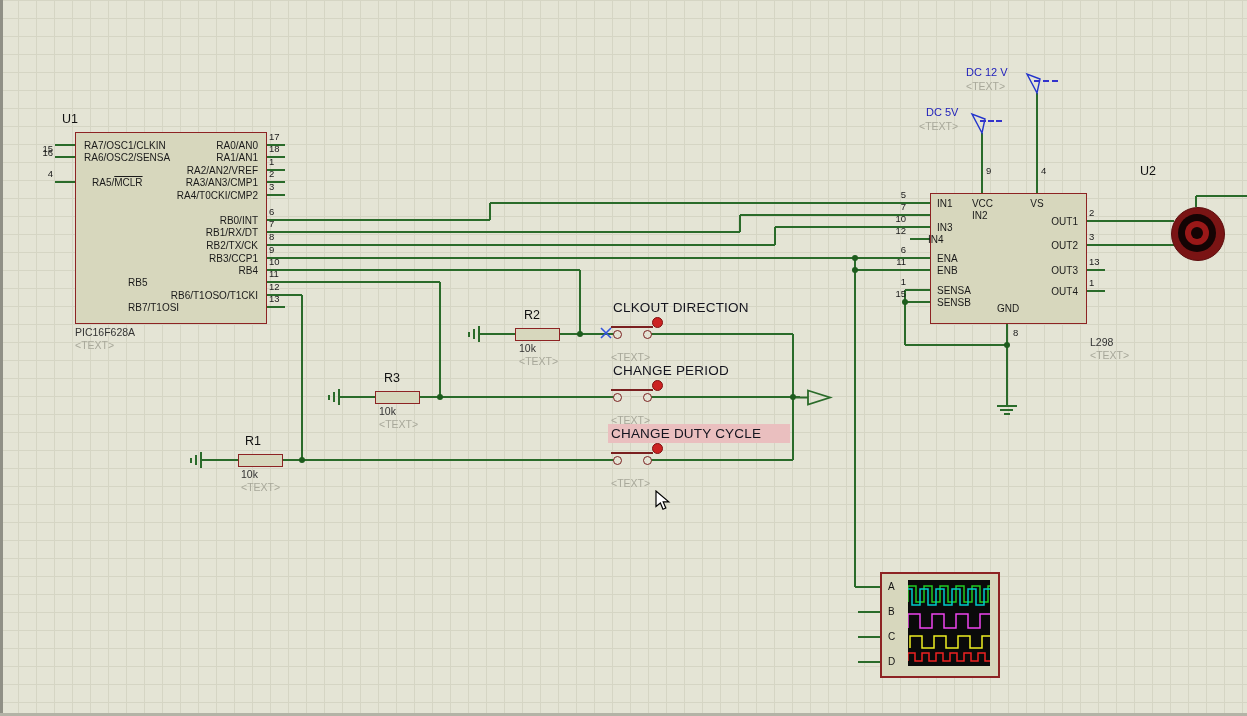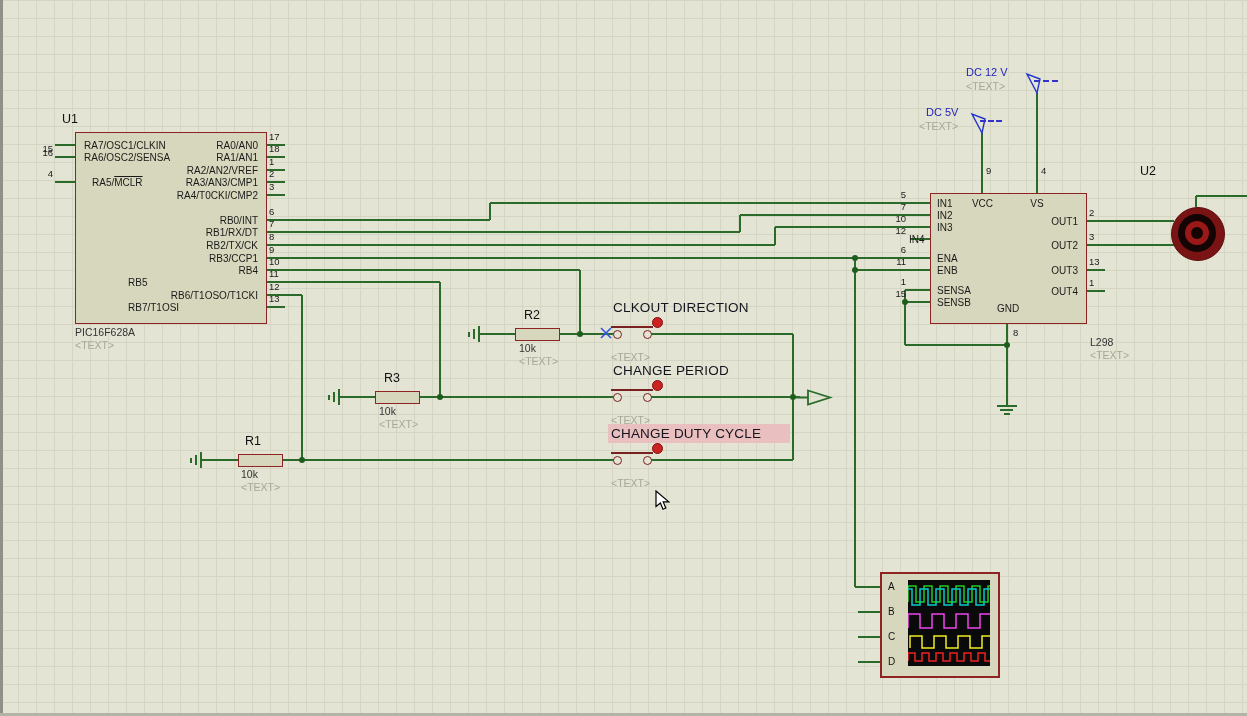--- a/index.html
+++ b/index.html
@@ -169,23 +169,23 @@
   <div class="pnum" style="left:269px;top:282px">12</div>
   <div class="pnum" style="left:269px;top:294px">13</div>
 
   <div class="val" style="left:75px;top:326px">PIC16F628A</div>
   <div class="ph" style="left:75px;top:339px">&lt;TEXT&gt;</div>
 
   <div class="ref" style="left:1140px;top:164px">U2</div>
   <div class="chip" style="left:930px;top:193px;width:155px;height:129px"></div>
 
   <div class="pname" style="left:937px;top:198px">IN1</div>
-  <div class="pname" style="left:937px;top:210px">IN2</div>
+  <div class="pname" style="left:972px;top:210px">IN2</div>
   <div class="pname" style="left:937px;top:222px">IN3</div>
-  <div class="pname" style="left:909px;top:234px">IN4</div>
+  <div class="pname" style="left:928px;top:234px">IN4</div>
   <div class="pname" style="left:937px;top:253px">ENA</div>
   <div class="pname" style="left:937px;top:265px">ENB</div>
   <div class="pname" style="left:937px;top:285px">SENSA</div>
   <div class="pname" style="left:937px;top:297px">SENSB</div>
   <div class="pnum" style="left:880px;top:190px;width:26px;text-align:right">5</div>
   <div class="pnum" style="left:880px;top:202px;width:26px;text-align:right">7</div>
   <div class="pnum" style="left:880px;top:214px;width:26px;text-align:right">10</div>
   <div class="pnum" style="left:880px;top:226px;width:26px;text-align:right">12</div>
   <div class="pnum" style="left:880px;top:245px;width:26px;text-align:right">6</div>
   <div class="pnum" style="left:880px;top:257px;width:26px;text-align:right">11</div>

